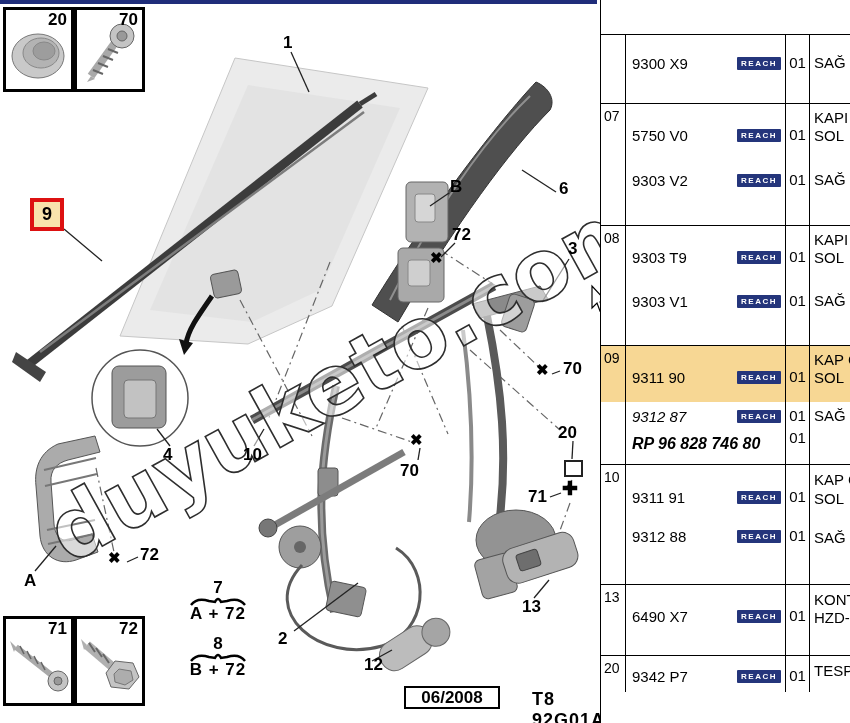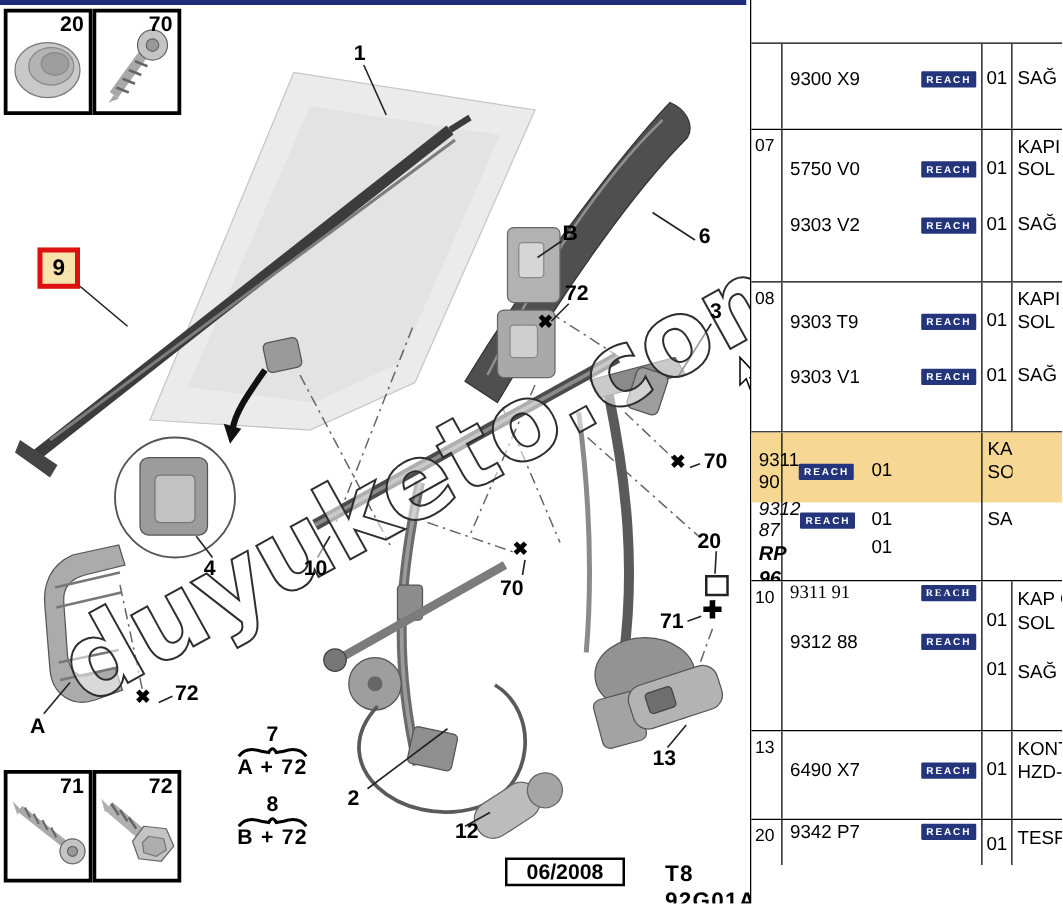--- a/index.html
+++ b/index.html
@@ -322,20 +322,21 @@
         <div class="qline" style="margin-top:26px;">01</div>
       </div>
       <div class="cdesc">
         <div class="dline" style="margin-top:5px;">KAPI K</div>
         <div class="dline">SOL</div>
         <div class="dline" style="margin-top:25px;">SAĞ</div>
       </div>
     </div>
 
     <div class="tblock hl09" style="height:119px;">
+      <div class="cnum">09</div>
       <div class="cpart">
         <div class="pline" style="margin-top:22px;">
           <span>9311 90</span>
           <span class="reach">REACH</span>
         </div>
         <div class="pline" style="margin-top:21px;">
           <span class="ital">9312 87</span>
           <span class="reach">REACH</span>
         </div>
         <div class="rpline" style="margin-top:9px;">RP 96 828 746 80</div>
@@ -348,21 +349,21 @@
       <div class="cdesc">
         <div class="dline" style="margin-top:5px;">KAP C</div>
         <div class="dline">SOL</div>
         <div class="dline" style="margin-top:20px;">SAĞ</div>
       </div>
     </div>
 
     <div class="tblock" style="height:120px;">
       <div class="cnum">10</div>
       <div class="cpart">
-        <div class="pline" style="font-family:Liberation Serif, serif;">
+        <div class="pline" style="margin-top:23px;">
           <span>9311 91</span>
           <span class="reach">REACH</span>
         </div>
         <div class="pline" style="margin-top:21px;">
           <span>9312 88</span>
           <span class="reach">REACH</span>
         </div>
       </div>
       <div class="cqty">
         <div class="qline" style="margin-top:23px;">01</div>
@@ -388,21 +389,21 @@
       </div>
       <div class="cdesc">
         <div class="dline" style="margin-top:6px;">KONTA</div>
         <div class="dline">HZD- -</div>
       </div>
     </div>
 
     <div class="tblock" style="height:36px;border-bottom:none;">
       <div class="cnum">20</div>
       <div class="cpart">
-        <div class="pline" style="">
+        <div class="pline" style="margin-top:11px;">
           <span>9342 P7</span>
           <span class="reach">REACH</span>
         </div>
       </div>
       <div class="cqty">
         <div class="qline" style="margin-top:11px;">01</div>
       </div>
       <div class="cdesc">
         <div class="dline" style="margin-top:6px;">TESPİ</div>
       </div>

